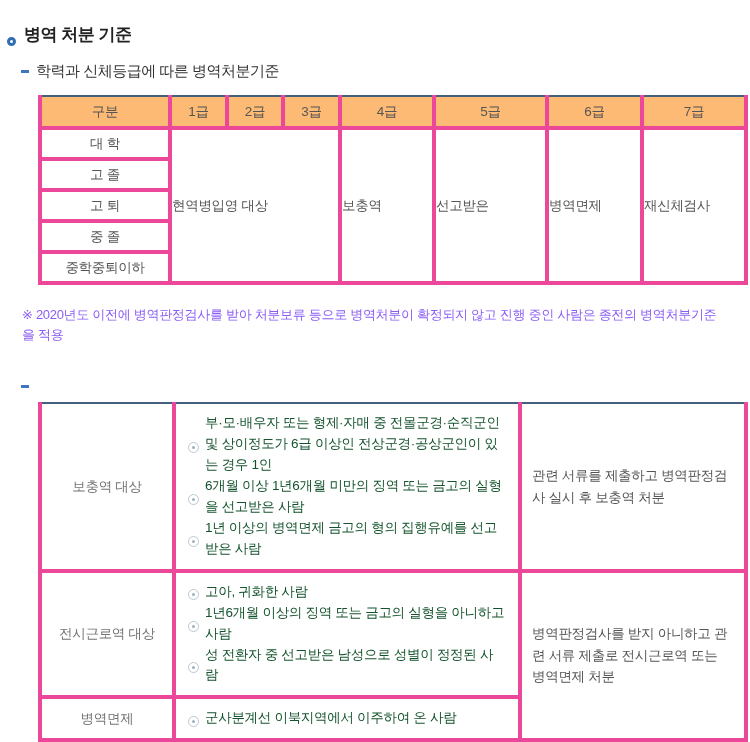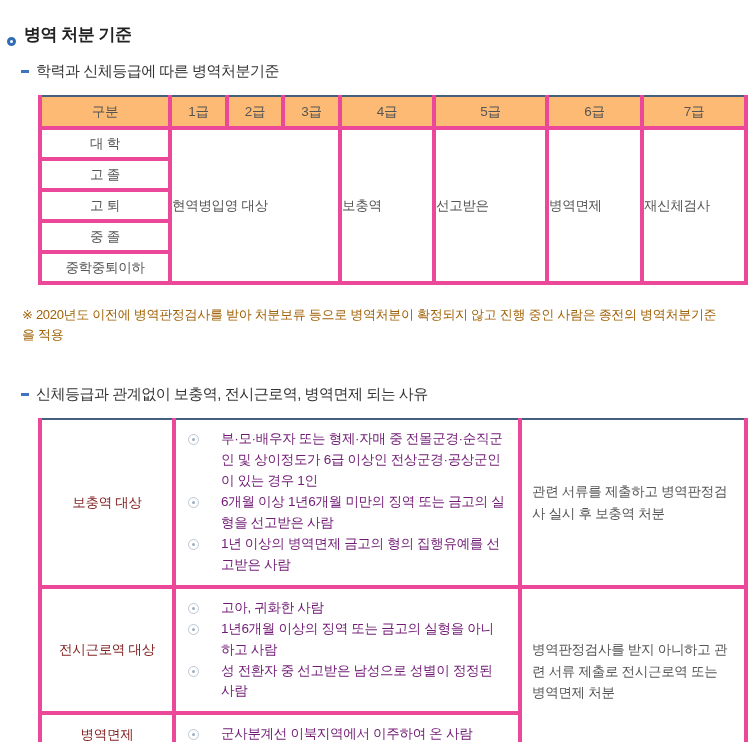--- a/index.html
+++ b/index.html
@@ -68,32 +68,31 @@
     height: 31px;
     text-align: center;
     background: #fff;
     color: #555;
   }
   .grade-table td { text-align: left; color: #555; }
 
   .criteria-table th.row-label {
     text-align: center;
     background: #fff;
-    color: #7f1d1d;
+    color: #737373;
   }
   .criteria-table td { padding: 9px 12px; }
   .criteria-table td.result-cell { color: #555; line-height: 1.6; padding: 20px 10px; }
 
   ul.bullet-list { list-style: none; }
   ul.bullet-list li {
     display: flex;
-    align-items: flex-start;
+    align-items: center;
     line-height: 1.55;
-    color: #701a75;
-    gap: 16px;
+    color: #14532d;
   }
   .dot-circle-icon {
     flex: 0 0 auto;
     width: 11px; height: 11px;
     border: 1px solid #bcc8d3;
     border-radius: 50%;
     margin: 5px 6px 0 0;
     position: relative;
   }
   .dot-circle-icon::after {
@@ -102,21 +101,21 @@
     left: 3px; top: 3px;
     width: 3px; height: 3px;
     border-radius: 50%;
     background: #9db0c2;
   }
 
   
   .note {
     margin: 20px 22px 8px 22px;
     font-size: 13px;
-    color: #a16207;
+    color: #8b5cf6;
     line-height: 1.55;
     letter-spacing: -0.3px;
   }
   .note-2 { margin-top: 23px; }
   .gap-large { margin-top: 40px; }
 </style>
 </head>
 <body>
 
 <h1 class="page-title">
@@ -173,21 +172,20 @@
     <tr>
       <th>중학중퇴이하</th>
     </tr>
   </tbody>
 </table>
 
 <p class="note">※ 2020년도 이전에 병역판정검사를 받아 처분보류 등으로 병역처분이 확정되지 않고 진행 중인 사람은 종전의 병역처분기준을 적용</p>
 
 <h2 class="sub-heading gap-large">
   <span class="dash-icon"></span>
-  <span>신체등급과 관계없이 보충역, 전시근로역, 병역면제 되는 사유</span>
 </h2>
 
 <table class="criteria-table">
   <colgroup>
     <col style="width:134px">
       <col style="width:346px">
       <col style="width:226px">
   </colgroup>
   <tbody>
     <tr>

